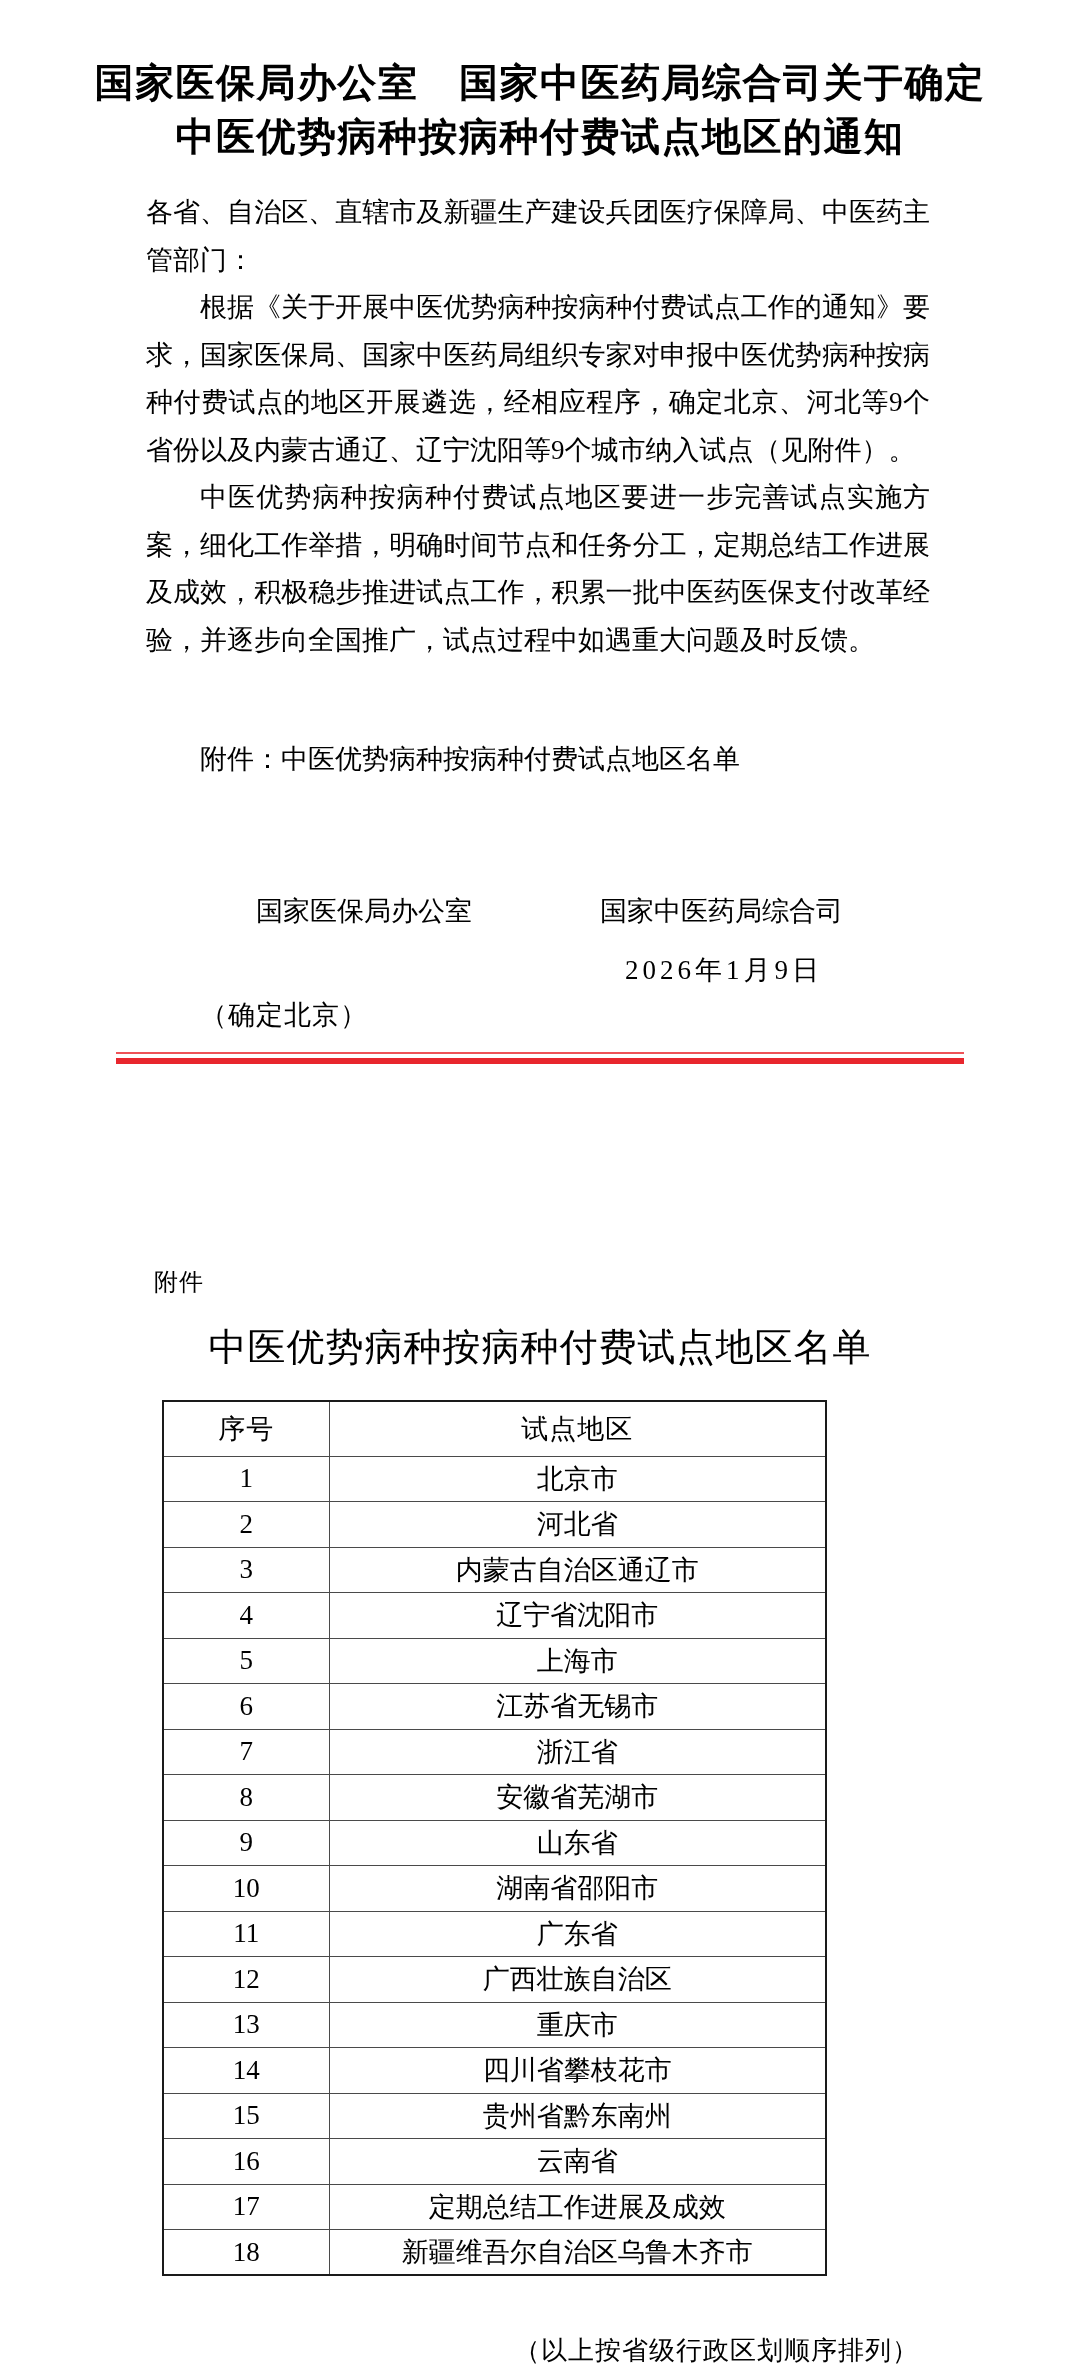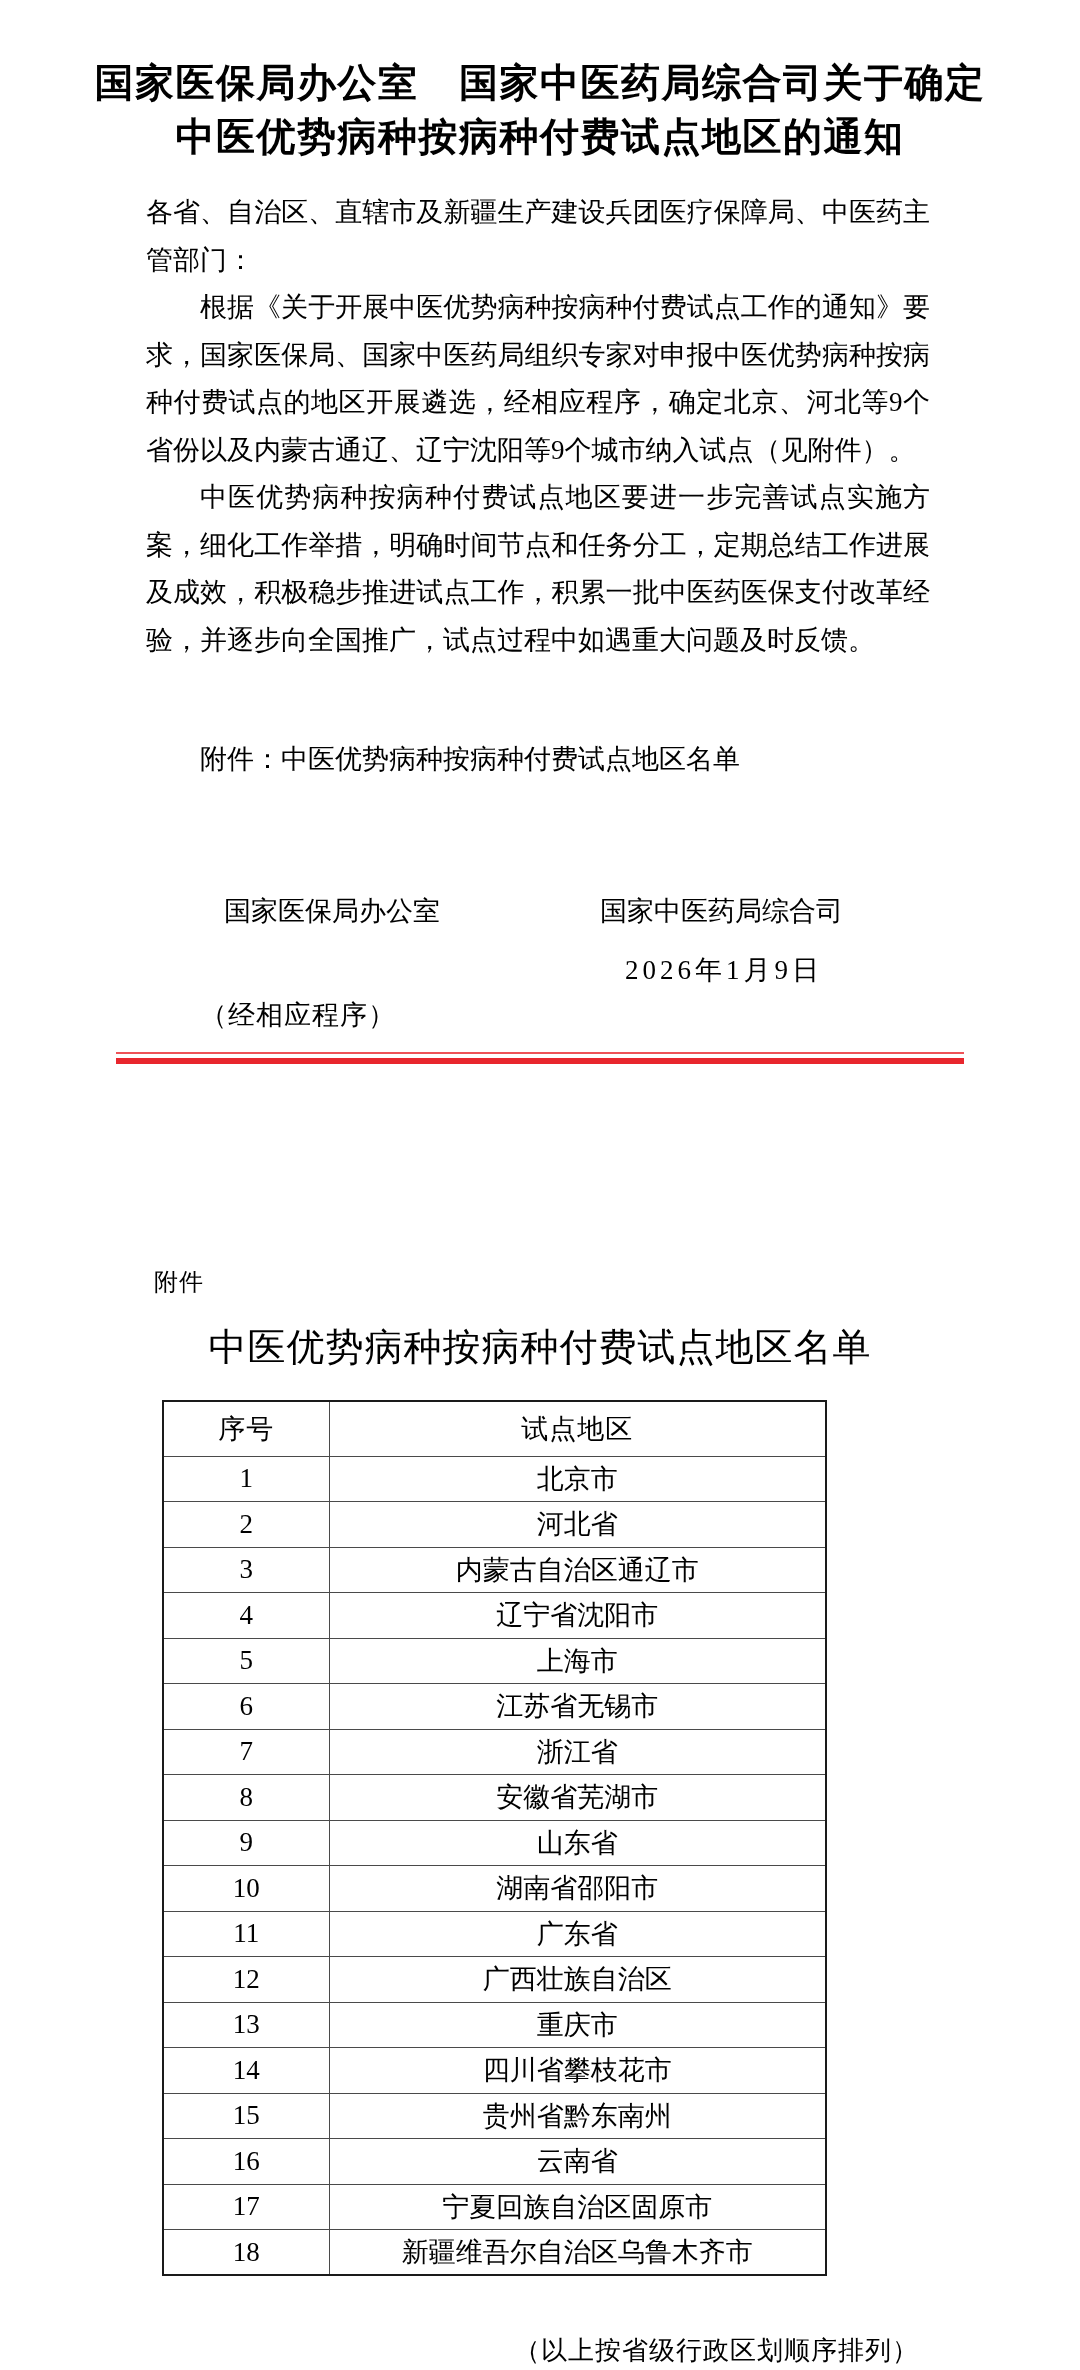--- a/index.html
+++ b/index.html
@@ -20,21 +20,21 @@
   }
   .doc-body{
     position:absolute;left:146px;top:189px;width:784px;
     font-size:27px;line-height:47.5px;
     text-align:justify;
   }
   .doc-body p{margin:0;padding:0;}
   .doc-body p.indent{text-indent:2em;}
   .attachment-ref{text-indent:2em;margin-top:72px !important;}
   .sig{position:absolute;font-size:27px;white-space:nowrap;}
-  .signer-left{left:224px;top:893px;}
+  .signer-left{left:256px;top:893px;}
   .signer-right{left:600px;top:893px;}
   .doc-date{left:625px;top:952px;letter-spacing:4px;}
   .disclosure{left:200px;top:997px;letter-spacing:1px;}
   .rule-thin{position:absolute;left:116px;top:1052px;width:848px;height:2px;}
   .rule-thick{position:absolute;left:116px;top:1058px;width:848px;height:6px;}
   
   .attach-label{
     position:absolute;left:154px;top:1266px;
     font-family:Liberation Sans, sans-serif;
     font-size:24px;font-weight:500;letter-spacing:1px;
@@ -83,21 +83,21 @@
   <div class="doc-body">
     <p>各省、自治区、直辖市及新疆生产建设兵团医疗保障局、中医药主管部门：</p>
     <p class="indent">根据《关于开展中医优势病种按病种付费试点工作的通知》要求，国家医保局、国家中医药局组织专家对申报中医优势病种按病种付费试点的地区开展遴选，经相应程序，确定北京、河北等9个省份以及内蒙古通辽、辽宁沈阳等9个城市纳入试点（见附件）。</p>
     <p class="indent">中医优势病种按病种付费试点地区要进一步完善试点实施方案，细化工作举措，明确时间节点和任务分工，定期总结工作进展及成效，积极稳步推进试点工作，积累一批中医药医保支付改革经验，并逐步向全国推广，试点过程中如遇重大问题及时反馈。</p>
     <p class="attachment-ref">附件：中医优势病种按病种付费试点地区名单</p>
   </div>
 
   <div class="sig signer-left">国家医保局办公室</div>
   <div class="sig signer-right">国家中医药局综合司</div>
   <div class="sig doc-date">2026年1月9日</div>
-  <div class="sig disclosure">（经相应程序）</div>
+  <div class="sig disclosure">（确定北京）</div>
 
   <div class="rule-thin" style="background: rgb(238, 82, 87);"></div>
   <div class="rule-thick" style="background: rgb(232, 38, 45);"></div>
 
   <div class="attach-label">附件</div>
   <div class="attach-title">中医优势病种按病种付费试点地区名单</div>
 
   <table class="pilot">
     <colgroup>
         <col class="c-no">
@@ -169,21 +169,21 @@
         <tr>
           <td>15</td>
           <td>贵州省黔东南州</td>
         </tr>
         <tr>
           <td>16</td>
           <td>云南省</td>
         </tr>
         <tr>
           <td>17</td>
-          <td>宁夏回族自治区固原市</td>
+          <td>定期总结工作进展及成效</td>
         </tr>
         <tr>
           <td>18</td>
           <td>新疆维吾尔自治区乌鲁木齐市</td>
         </tr>
       </tbody>
   </table>
 
   <div class="footnote">（以上按省级行政区划顺序排列）</div>
 

